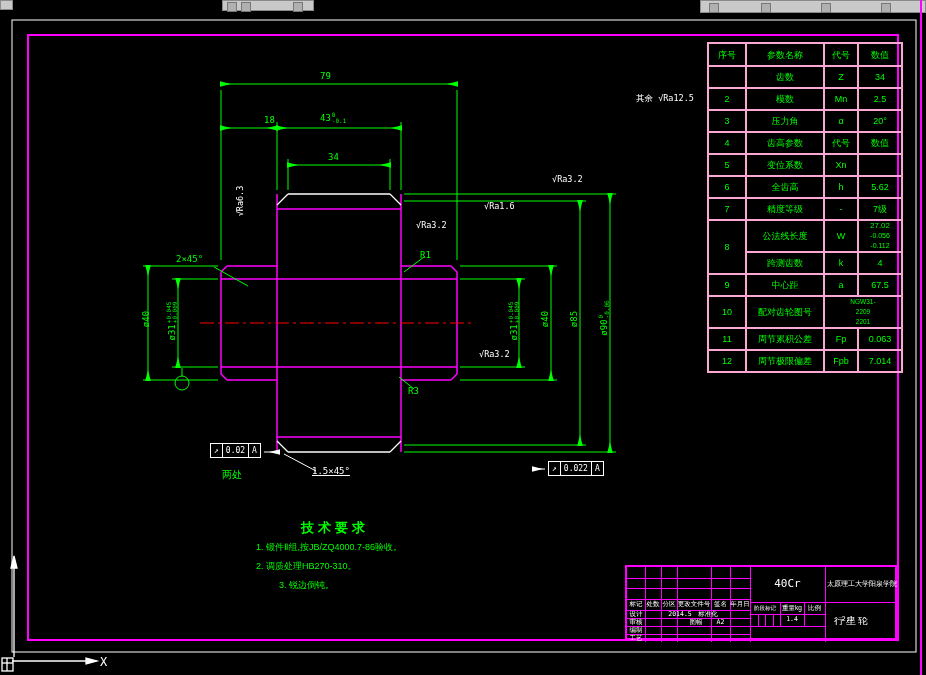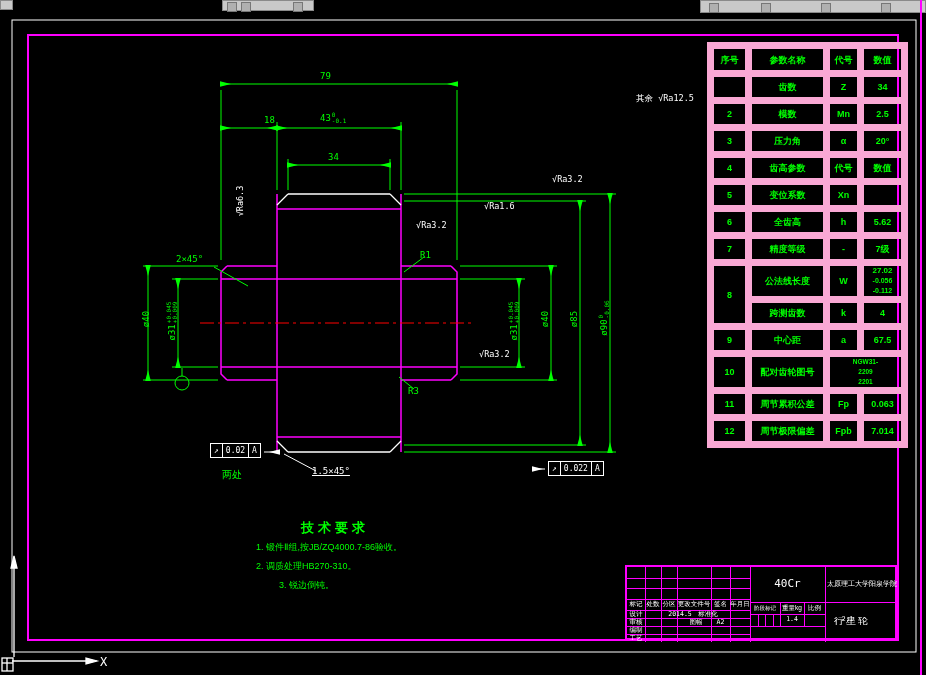--- a/index.html
+++ b/index.html
@@ -9,21 +9,21 @@
   .g{color:#00ff00;}
   .w{color:#ffffff;}
   .mono{font-family:"DejaVu Sans Mono",monospace;}
   .lab{position:absolute;font:9px "DejaVu Sans Mono",monospace;white-space:nowrap;}
   .rot{transform:rotate(-90deg);}
   .stack{display:inline-flex;flex-direction:column;font-size:6px;line-height:6px;
          vertical-align:middle;text-align:left;margin-left:1px;}
   
   #ptable{position:absolute;left:707px;top:42px;border-collapse:collapse;
           color:#00ff00;font-size:9px;text-align:center;}
-  #ptable td{border:7px solid #f9a8d4;height:20px;padding:0;line-height:10px;overflow:hidden;font-weight:bold;}
+  #ptable td{border:2px solid #f9a8d4;height:20px;padding:0;line-height:10px;overflow:hidden;}
   #ptable tr.hd td{height:21px;}
   .wtolcell{font-size:7px;line-height:6px;}
   .wtolcell .mv{font-size:8px;}
   .cell3{font-size:6.5px;line-height:6.5px;}
   
   #tblock{position:absolute;left:625px;top:565px;width:272px;height:75px;
           border:2px solid #ff00ff;box-sizing:border-box;color:#fff;}
   #tblock .vl{position:absolute;width:1px;background:#ff00ff;}
   #tblock .hl{position:absolute;height:1px;background:#ff00ff;}
   #tblock .tc{position:absolute;font-size:6.5px;line-height:8px;text-align:center;

